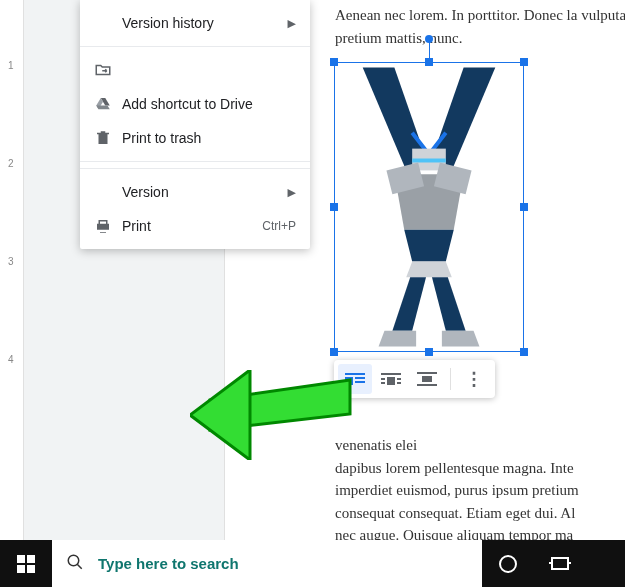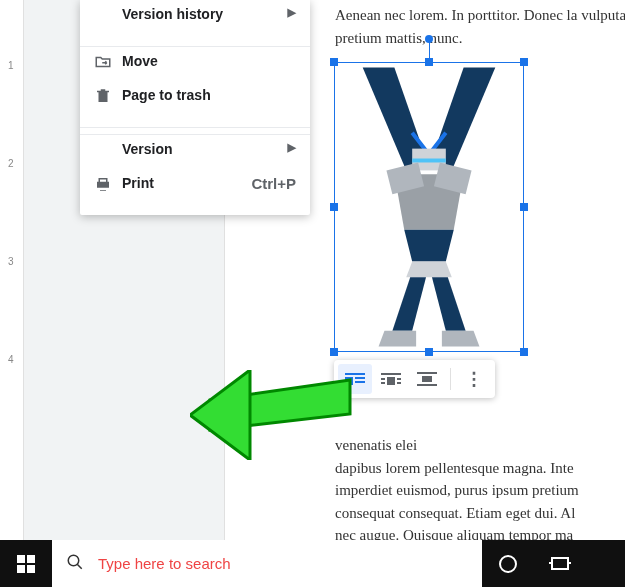--- a/index.html
+++ b/index.html
@@ -7,26 +7,26 @@
 
   .ruler-v { position: absolute; left: 0; top: 0; width: 24px; height: 540px; background: #fff; border-right: 1px solid #e0e0e0; }
   .ruler-v .tick { position: absolute; left: 8px; font-size: 10px; color: #888; }
 
   .doc-area { position: absolute; left: 24px; top: 0; right: 0; bottom: 47px; background: #f1f3f4; }
   .page { position: absolute; left: 200px; top: 0; width: 500px; height: 540px; background: #fff; border-left: 1px solid #e0e0e0; }
   .page-text { position: absolute; left: 110px; top: 4px; right: 0; font-family: Georgia, "Times New Roman", serif; font-size: 15px; line-height: 1.5; color: #333; }
   .page-text2 { position: absolute; left: 110px; top: 434px; right: 0; font-family: Georgia, "Times New Roman", serif; font-size: 15px; line-height: 1.5; color: #333; white-space: pre-line;}
 
   .menu { position: absolute; left: 80px; top: 0px; width: 230px; background: #fff; box-shadow: 0 2px 10px rgba(0,0,0,0.25); border-radius: 0 0 2px 2px; padding: 6px 0; font-size: 14px;}
-  .menu-item { display: flex; align-items: flex-start; height: 34px; padding: 0 14px 0 12px; color: #202124; cursor: pointer; font-weight: bold; }
+  .menu-item { display: flex; align-items: center; height: 34px; padding: 0 14px 0 12px; color: #202124; cursor: pointer; }
   .menu-item .mi-icon { width: 22px; display: flex; justify-content: center; color: #5f6368; }
   .menu-item .mi-icon svg { width: 18px; height: 18px; }
   .menu-item .mi-label { flex: 1; padding-left: 8px; }
   .menu-item .mi-arrow { color: #5f6368; font-size: 11px; }
-  .menu-item .mi-shortcut { color: #5f6368; font-size: 15px; }
+  .menu-item .mi-shortcut { color: #5f6368; font-size: 12px; }
   .menu-sep { height: 1px; background: #e8eaed; margin: 6px 0; }
 
   
   .img-sel { position: absolute; left: 334px; top: 62px; width: 190px; height: 290px; border: 1.5px solid #1a73e8; }
   .handle { position: absolute; width: 8px; height: 8px; background: #1a73e8; }
   .h-tl{top:-5px;left:-5px}.h-tr{top:-5px;right:-5px}.h-bl{bottom:-5px;left:-5px}.h-br{bottom:-5px;right:-5px}
   .h-t{top:-5px;left:calc(50% - 4px)}.h-b{bottom:-5px;left:calc(50% - 4px)}.h-l{top:calc(50% - 4px);left:-5px}.h-r{top:calc(50% - 4px);right:-5px}
   .rot-line{position:absolute;left:50%;top:-22px;width:1px;height:18px;background:#1a73e8}
   .rot-dot{position:absolute;left:calc(50% - 4px);top:-28px;width:8px;height:8px;border-radius:50%;background:#1a73e8}
 
@@ -38,21 +38,21 @@
   .img-toolbar .tb-sep { width:1px; height:22px; background:#e0e0e0; margin:0 4px;}
   .img-toolbar .more { font-size: 18px; color:#5f6368; font-weight: bold;}
 
   .arrow-annot { position: absolute; left: 190px; top: 370px; pointer-events: none;}
 
   
   .taskbar { position: absolute; left: 0; bottom: 0; right: 0; height: 47px; background: #101010; display: flex; align-items: stretch; }
   .start-btn { width: 52px; display:flex; align-items:center; justify-content:center; cursor:pointer;}
   .search-box { flex: 0 0 430px; background: #fff; display:flex; align-items:center; padding:0 14px; cursor:text;}
   .search-box .sicon { width:20px; color:#333; margin-right:12px;}
-  .search-box .stext { color:#ef4444; font-size:15px;}
+  .search-box .stext { color:#0f766e; font-size:15px;font-weight:bold;}
   .tb-icon { width: 52px; display:flex; align-items:center; justify-content:center; color:#fff; cursor:pointer;}
 </style>
 </head>
 <body>
 
 <div class="ruler-v">
   <div class="tick" style="top:60px">1</div>
   <div class="tick" style="top:158px">2</div>
   <div class="tick" style="top:256px">3</div>
   <div class="tick" style="top:354px">4</div>
@@ -145,29 +145,38 @@
     <span class="mi-arrow">▶</span>
   </div>
   <div class="menu-sep"></div>
   <div class="menu-item">
     <span class="mi-icon">
       <svg viewBox="0 0 24 24">
           <path fill="none" stroke="#5f6368" stroke-width="2" d="M3 6h6l2 2h10v10H3z"></path>
           <path fill="none" stroke="#5f6368" stroke-width="2" d="M11 13h6m0 0l-2-2m2 2l-2 2"></path>
         </svg>
     </span>
-    <span class="mi-label">Move</span>
+  </div>
+  <div class="menu-item">
+    <span class="mi-icon">
+      <svg viewBox="0 0 24 24">
+          <polygon points="9,4 15,4 21,14 15,14" fill="#5f6368"></polygon>
+          <polygon points="3,14 9,4 12,9 6,19" fill="#9aa0a6"></polygon>
+          <polygon points="6,19 21,19 18,14 3,14" fill="#80868b"></polygon>
+        </svg>
+    </span>
+    <span class="mi-label">Add shortcut to Drive</span>
   </div>
   <div class="menu-item">
     <span class="mi-icon">
       <svg viewBox="0 0 24 24">
           <path fill="#5f6368" d="M6 7h12v13H6z M4 5h16v2H4z M9 3h6v2H9z"></path>
         </svg>
     </span>
-    <span class="mi-label">Page to trash</span>
+    <span class="mi-label">Print to trash</span>
   </div>
   <div class="menu-sep"></div>
   <div class="menu-sep"></div>
   <div class="menu-item">
     <span class="mi-icon"></span>
     <span class="mi-label">Version</span>
     <span class="mi-arrow">▶</span>
   </div>
   <div class="menu-item">
     <span class="mi-icon">

